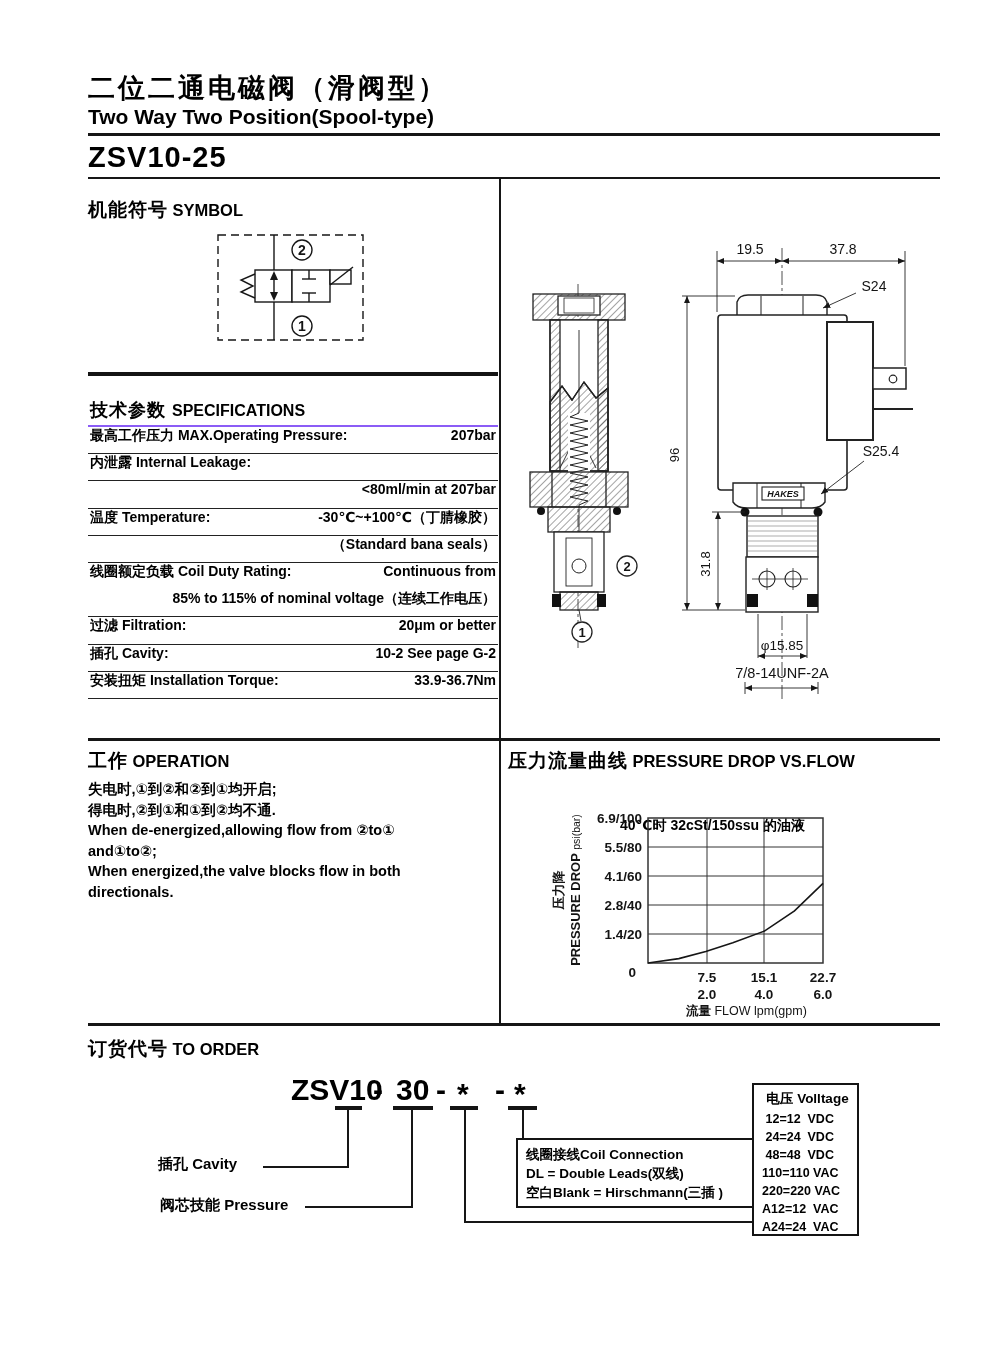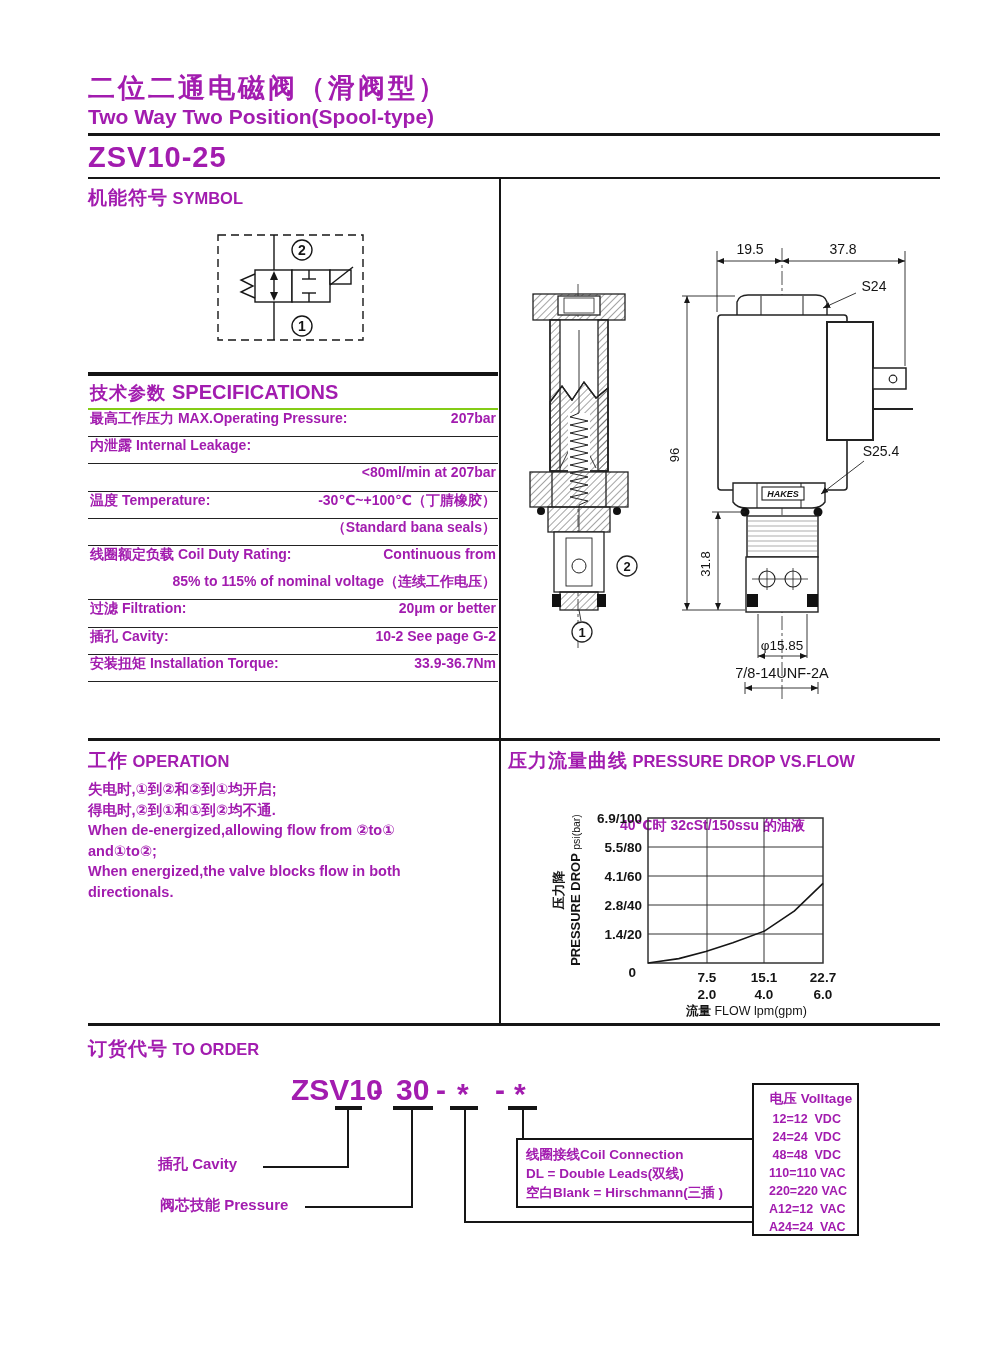--- a/index.html
+++ b/index.html
@@ -1,59 +1,59 @@
 <!DOCTYPE html>
 <html><head>
 <meta charset="utf-8">
 <style>
   * { margin:0; padding:0; box-sizing:border-box; }
   body { background:#e8e8e8; font-family:"Liberation Sans","DejaVu Sans",sans-serif; }
-  #page { position:relative; width:1000px; height:1357px; background:#ffffff; color:#a21caf; margin:0 auto; overflow:hidden; }
+  #page { position:relative; width:1000px; height:1357px; background:#ffffff; color:#000000; margin:0 auto; overflow:hidden; }
   .abs { position:absolute; }
   .hline { position:absolute; background:#161616; }
   .vline { position:absolute; background:#161616; }
   .title-zh { font-size:27px; font-weight:bold; letter-spacing:3px; }
   .title-en { font-size:21px; font-weight:bold; }
   .model { font-size:29px; font-weight:bold; letter-spacing:1px; }
   .sec-h { font-weight:bold; white-space:nowrap; }
   .sec-h .zh { font-size:19px; letter-spacing:1px; }
   .sec-h .en { font-size:16.5px; }
   
   .spec { position:absolute; left:88px; top:372px; width:410px; border-top:4px solid #141414; font-weight:bold; }
-  .spec-head { display:flex; align-items:baseline; gap:6px; padding:5px 2px 3px 2px; border-bottom:2px solid #84cc16; }
+  .spec-head { display:flex; align-items:baseline; gap:6px; padding:5px 2px 3px 2px; border-bottom:2px solid #8b5cf6; }
   .spec-head .zh { font-size:18px; letter-spacing:1px; }
-  .spec-head .en { font-size:20px; }
+  .spec-head .en { font-size:16px;margin-top:21px; }
   .spec-row { display:flex; justify-content:space-between; align-items:flex-start; min-height:27.2px; padding:0 2px; border-bottom:1.6px solid #222; font-size:14px; }
   .spec-row.no-sep { border-bottom:none; }
   .op-lines { font-size:14.5px; font-weight:bold; line-height:20.5px; width:410px; }
   .chart-sub { font-size:14px; font-weight:bold; text-align:center; }
   .code-part { position:absolute; font-size:30px; font-weight:bold; }
   .code-bar { position:absolute; height:4px; background:#141414; }
   .ord-label { position:absolute; font-size:15px; font-weight:bold; white-space:nowrap; }
   .ord-box { position:absolute; border:2px solid #141414; background:#fff; font-weight:bold; }
   .coil-box { left:516px; top:1138px; width:242px; height:70px; padding:5px 8px; font-size:13.5px; line-height:19px; white-space:nowrap; }
-  .volt-box { left:752px; top:1083px; width:107px; height:153px; padding:5px 4px 0 15px; font-size:12.5px; }
+  .volt-box { left:752px; top:1083px; width:107px; height:153px; padding:5px 4px 0 8px; font-size:12.5px; }
   .volt-head { text-align:center; font-size:13.5px; margin-bottom:2px; }
   .volt-opt { white-space:pre; line-height:18px; }
   svg { position:absolute; overflow:visible; }
   svg text { font-family:"Liberation Sans","DejaVu Sans",sans-serif; fill:#141414; }
 </style>
 </head>
 <body>
 
 <div id="page">
 
   <div class="abs title-zh" style="left:88px; top:70px;">二位二通电磁阀（滑阀型）</div>
   <div class="abs title-en" style="left:88px; top:105px;">Two Way Two Position(Spool-type)</div>
   <div class="hline" style="left:88px; top:133px; width:852px; height:3px;"></div>
   <div class="abs model" style="left:88px; top:141px;">ZSV10-25</div>
   <div class="hline" style="left:88px; top:177px; width:852px; height:2px;"></div>
   <div class="vline" style="left:499px; top:177px; width:2px; height:848px;"></div>
 
-  <div class="abs sec-h" style="left:88px; top:185px;">
+  <div class="abs sec-h" style="left:88px; top:197px;">
     <span class="zh">机能符号</span>
     <span class="en">SYMBOL</span>
   </div>
 
   <svg class="abs" style="left:205px; top:222px;" width="180" height="130" viewBox="205 222 180 130">
     <g stroke="#161616" fill="none" stroke-width="1.4">
       <rect x="218" y="235" width="145" height="105" stroke-dasharray="8 5"></rect>
       <line x1="274" y1="235" x2="274" y2="270"></line>
       <line x1="274" y1="302" x2="274" y2="340"></line>
       <rect x="255" y="270" width="37" height="32" fill="#fff"></rect>

